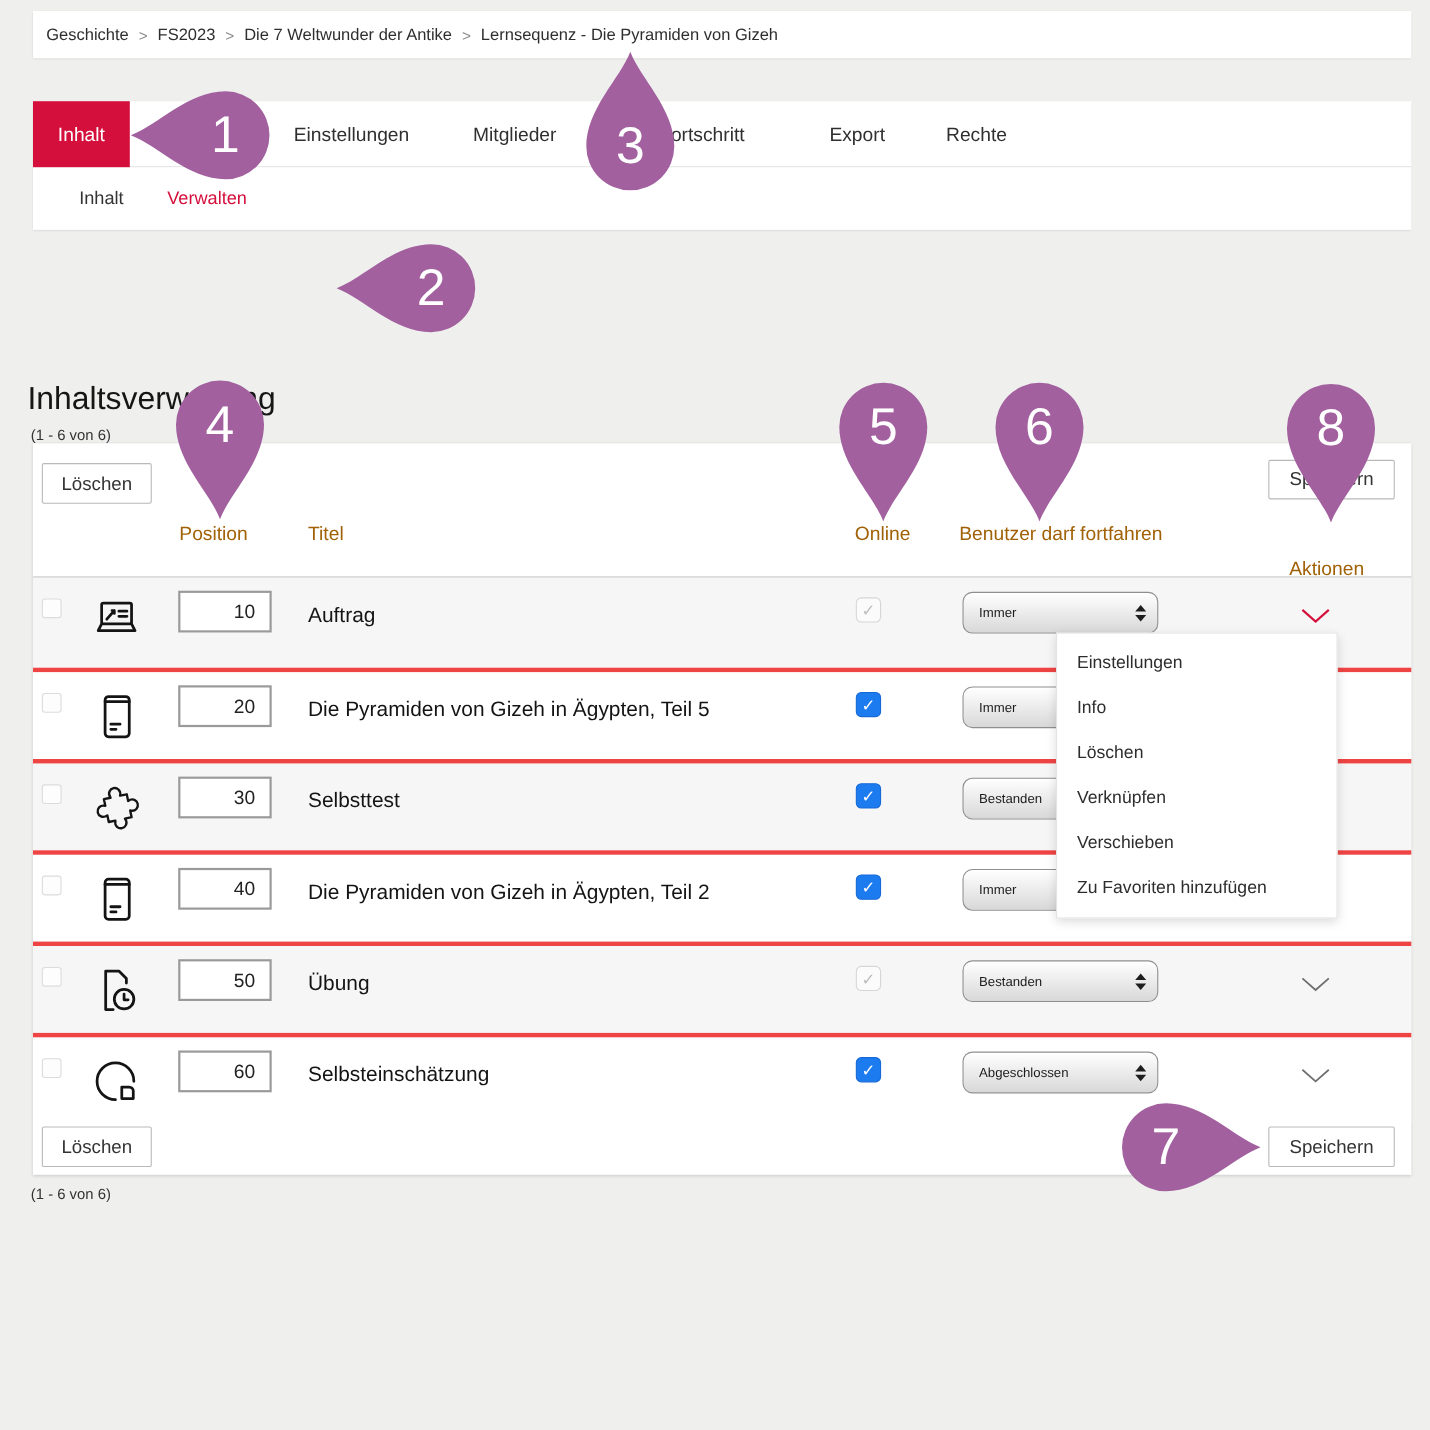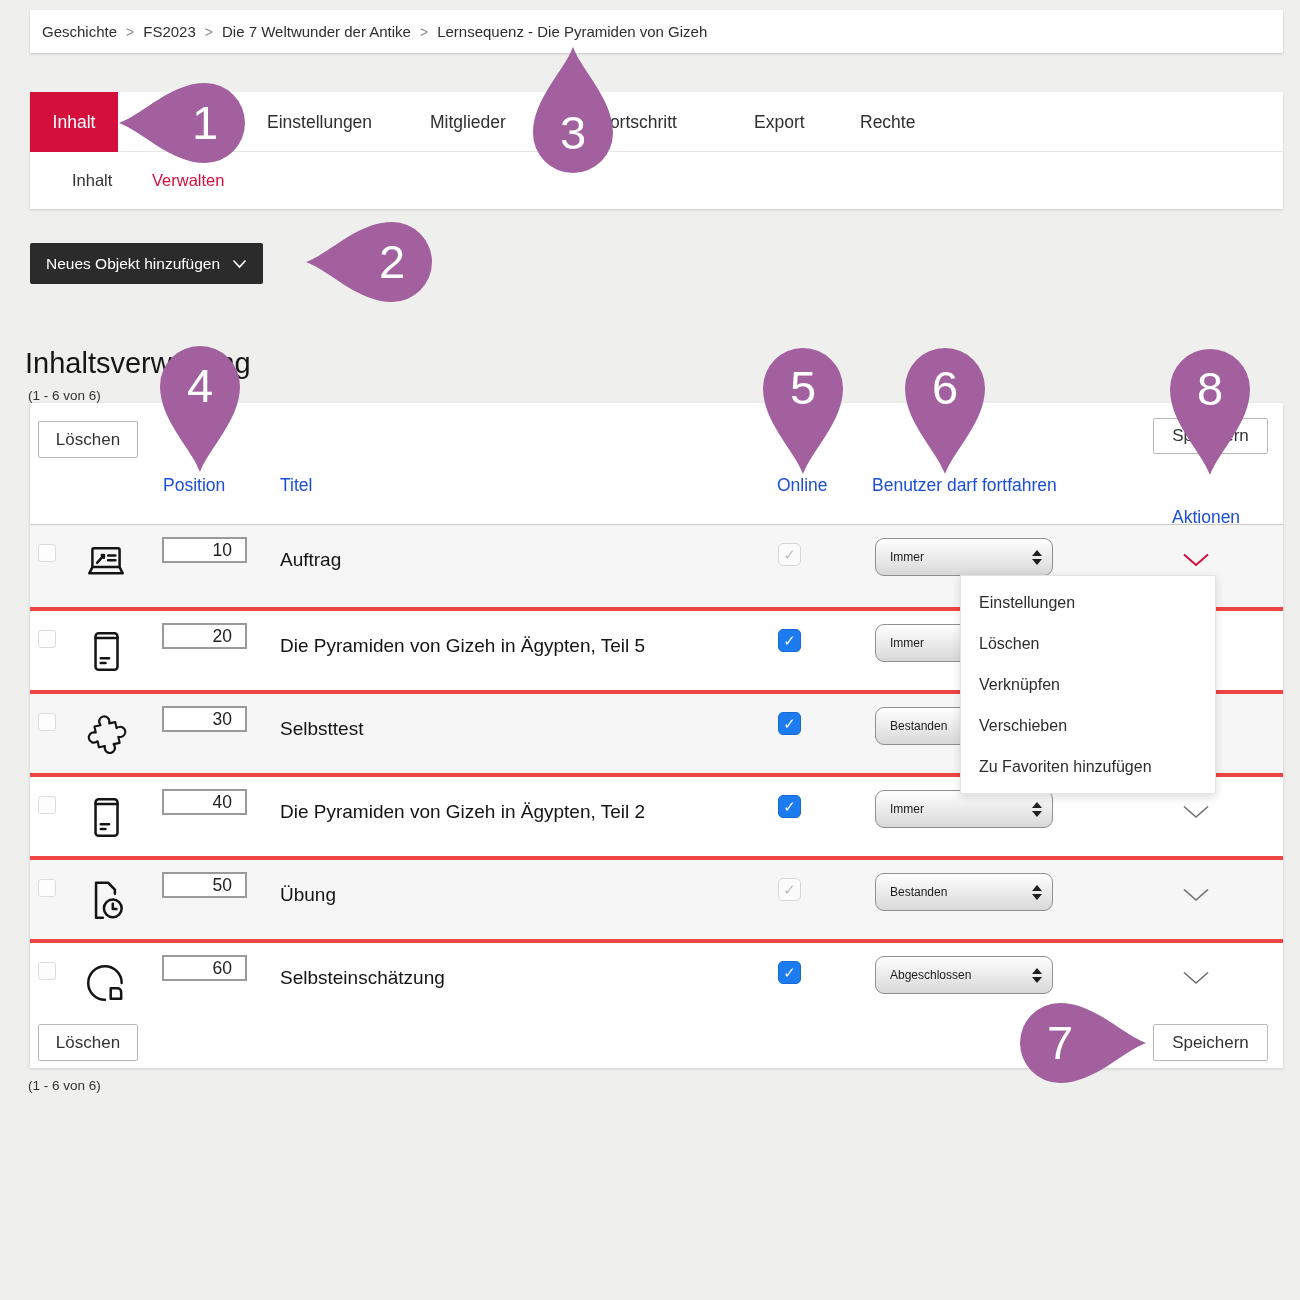--- a/index.html
+++ b/index.html
@@ -40,34 +40,34 @@
   .panel { position:absolute; left:30px; top:403px; width:1253px; height:665px; background:#fff;
     box-shadow:0 1px 3px rgba(0,0,0,.15); }
   .btn { position:absolute; background:#fff; border:1px solid #b9b9b9; border-radius:2px;
     font-size:17px; color:#333; font-family:inherit; cursor:pointer; display:flex;
     align-items:center; justify-content:center; }
   .btn-del-top { left:8px; top:18px; width:100px; height:37px; }
   .btn-save-top { left:1123px; top:15px; width:115px; height:36px; }
   .btn-del-bottom { left:8px; top:621px; width:100px; height:37px; }
   .btn-save-bottom { left:1123px; top:621px; width:115px; height:37px; }
 
-  .col-h { position:absolute; top:72px; font-size:17.5px; color:#1d4ed8; }
+  .col-h { position:absolute; top:72px; font-size:17.5px; color:#a16207; }
   .ch-position { left:133px; } .ch-title { left:250px; } .ch-online { left:747px; }
   .ch-progress { left:842px; } .ch-actions { left:1142px;margin-top:32px; }
 
   .rows { position:absolute; left:0; top:121px; width:1253px; }
   .row { position:relative; width:1253px; height:83px; border-top:4px solid #ef4444; }
   .row:nth-child(odd) { background:#f6f6f6; }
   .row:nth-child(even) { background:#ffffff; }
   .rows .row:first-child { border-top:1px solid #c9c9c9; }
 
   .sel-cb { position:absolute; left:8px; top:19px; width:18px; height:18px;
     border:1px solid #dcdcdc; border-radius:3px; background:#fdfdfd; cursor:pointer; }
   .type-icon { position:absolute; left:53px; top:17px; width:46px; height:46px; }
-  .pos-input { position:absolute; left:132px; top:12px; width:85px; height:26px;
+  .pos-input { position:absolute; left:132px; top:12px; width:85px; height:38px;
     border:2px solid #9a9a9a; background:#fff; font-size:17.5px; color:#222;
     text-align:right; padding-right:13px; font-family:inherit; }
   .row-title { position:absolute; left:250px; top:24px; font-size:19px; color:#141414; }
 
   .online-cb { position:absolute; left:748px; top:18px; width:23px; height:23px;
     border-radius:5px; display:flex; align-items:center; justify-content:center;
     font-size:15px; cursor:pointer; }
   .online-cb.checked.blue { background:#1d7bf0; color:#fff; border:1px solid #176ad6; }
   .online-cb.checked.disabled { background:#fbfbfb; color:#bdbdbd; border:1px solid #d6d6d6; cursor:default; }
 
@@ -129,26 +129,20 @@
       <div class="tab" style="left:540px">Lernfortschritt</div>
       <div class="tab" style="left:724px">Export</div>
       <div class="tab" style="left:830px">Rechte</div>
     </div>
     <div class="subtabs-row">
       <div class="subtab" style="left:42px">Inhalt</div>
       <div class="subtab active" style="left:122px">Verwalten</div>
     </div>
   </div>
 
-  <button class="add-btn">
-    <span>Neues Objekt hinzufügen</span>
-    <svg width="15" height="10" viewBox="0 0 15 10">
-      <polyline points="1.5,1.5 7.5,8 13.5,1.5" fill="none" stroke="#fff" stroke-width="1.7"></polyline>
-    </svg>
-  </button>
 
   <div class="h1">Inhaltsverwaltung</div>
   <div class="range-top">(1 - 6 von 6)</div>
 
   <div class="panel">
     <button class="btn btn-del-top">Löschen</button>
     <button class="btn btn-save-top">Speichern</button>
 
     <div class="col-h ch-position">Position</div>
     <div class="col-h ch-title">Titel</div>
@@ -314,20 +308,21 @@
     </div>
 
     <button class="btn btn-del-bottom">Löschen</button>
     <button class="btn btn-save-bottom">Speichern</button>
   </div>
 
   <div class="range-bottom">(1 - 6 von 6)</div>
 
   <div class="menu">
     <div class="menu-item">Einstellungen</div>
+    <div class="menu-item">Info</div>
     <div class="menu-item">Löschen</div>
     <div class="menu-item">Verknüpfen</div>
     <div class="menu-item">Verschieben</div>
     <div class="menu-item">Zu Favoriten hinzufügen</div>
   </div>
 
   <div class="pin pin-left" style="left:117px; top:77px;">
     <svg viewBox="0 0 92 130">
         <path d="M46 128 C37 104 6 76 6 42 A40 40 0 1 1 86 42 C86 76 55 104 46 128 Z" fill="#a2609f"></path>
       </svg>

